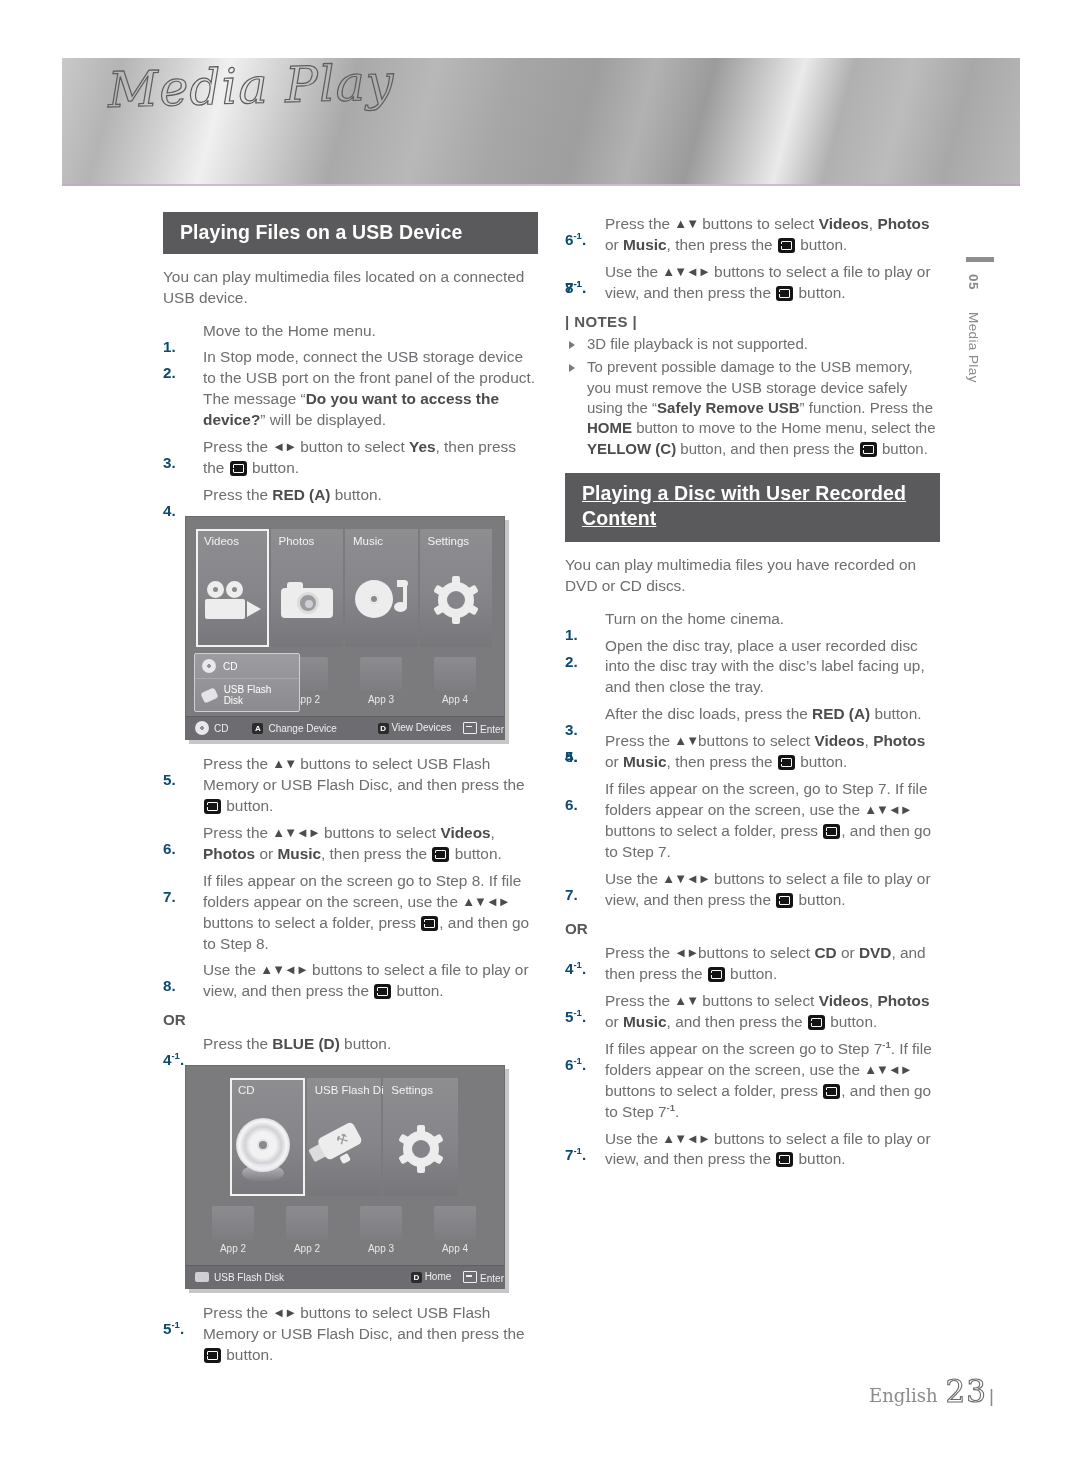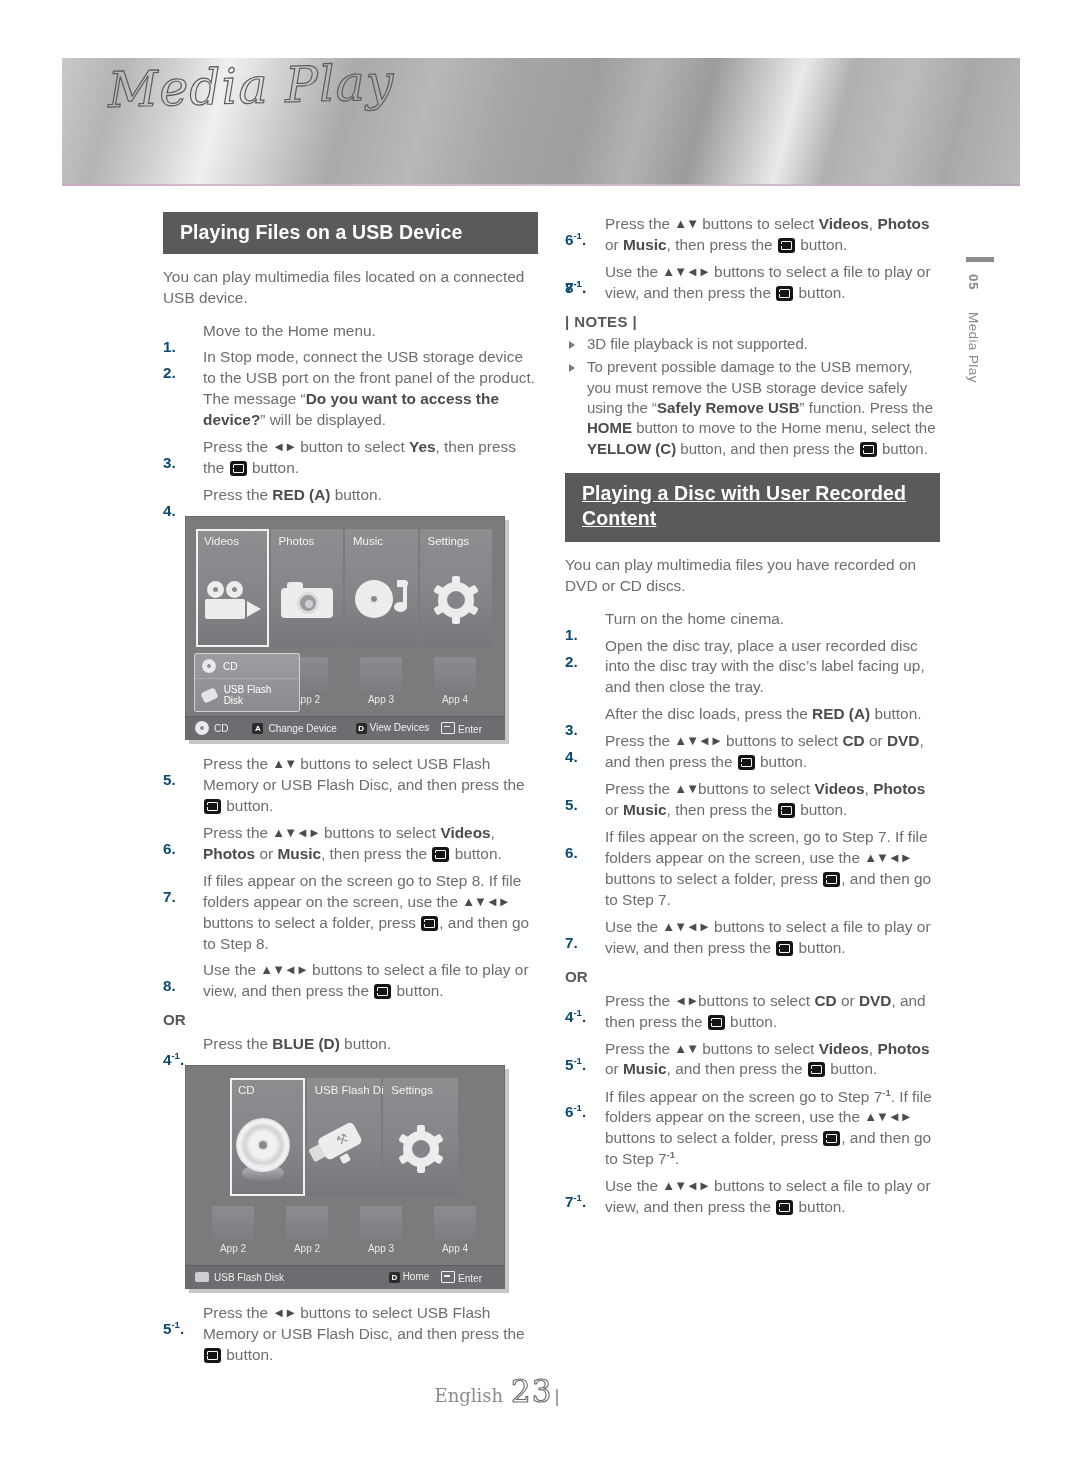--- a/index.html
+++ b/index.html
@@ -157,21 +157,21 @@
   .applab{font-size:10px;color:#e8e8e8;margin-top:3px;display:block;}
 
   .shot .statusbar{
     position:absolute;left:0;bottom:0;width:100%;height:22px;
     background:#6d6d71;border-top:1px solid #5f5f63;
     display:flex;align-items:center;
     font-size:10px;color:#efefef;
   }
   .statusbar .sleft{margin-left:9px;display:flex;align-items:center;gap:5px;}
   .statusbar .smid{margin-left:24px;display:flex;align-items:center;gap:5px;}
-  .statusbar .sright{margin-left:auto;margin-right:22px;display:flex;align-items:center;gap:12px;}
+  .statusbar .sright{margin-left:auto;margin-right:0;display:flex;align-items:center;gap:12px;}
   .kbadge{
     display:inline-block;width:11px;height:11px;background:#2b2b2b;color:#fff;
     font-size:8px;line-height:11px;text-align:center;border-radius:2px;font-weight:700;
   }
   .entsm{
     display:inline-block;width:12px;height:10px;background:transparent;
     border:1.3px solid #efefef;border-radius:1px;position:relative;vertical-align:-1px;
   }
   .entsm:after{
     content:"";position:absolute;left:1.5px;top:3.5px;width:6px;height:1.3px;background:#efefef;
@@ -231,21 +231,21 @@
   .ic-usb .sym{position:absolute;left:24px;top:11px;width:14px;height:14px;color:#9a9a9f;font-size:13px;line-height:14px;text-align:center;}
 
   .ic-cdsm{width:14px;height:14px;border-radius:50%;
     background:radial-gradient(circle at 50% 50%,#8f8f94 0 18%,#e9e9ec 19% 60%,#c8c8cc 100%);
     display:inline-block;vertical-align:-2px;}
   .ic-usbsm{width:15px;height:11px;background:#e4e4e7;border-radius:3px;display:inline-block;vertical-align:-1px;transform:rotate(-25deg);}
   .ic-devsm{width:14px;height:10px;background:#cfcfd3;border-radius:2px;display:inline-block;vertical-align:-1px;}
 
   
   #footer{
-    position:absolute;left:0;bottom:70px;width:100%;text-align:center;
+    position:absolute;left:0;bottom:70px;width:100%;text-align:right;
     padding-right:86px;box-sizing:border-box;
   }
   #footer .en{font-size:18px;color:#8b8b8e;font-family:"DejaVu Serif",serif;}
   #footer .pg{
     font-family:"DejaVu Serif",serif;font-size:31px;
     color:transparent;-webkit-text-stroke:1.1px #6b6b6e;text-stroke:1.1px #6b6b6e;
     margin-left:8px;letter-spacing:1px;
   }
   #footer .bar{font-size:19px;color:#8b8b8e;margin-left:2px;}
 </style>
@@ -485,21 +485,21 @@
     </ul>
 
   <div class="sec-head two-line" style="margin-top:14px;text-decoration:underline;">Playing a Disc with User Recorded Content</div>
 
   <p class="intro">You can play multimedia files you have recorded on DVD or CD discs.</p>
 
   <ol class="steps">
       <li><span class="num">1.</span><span>Turn on the home cinema.</span></li>
       <li><span class="num">2.</span><span>Open the disc tray, place a user recorded disc into the disc tray with the disc’s label facing up, and then close the tray.</span></li>
       <li><span class="num">3.</span><span>After the disc loads, press the <b>RED (A)</b> button.</span></li>
-      <li><span class="num">4.</span><span>Press the <span class="arw">▲▼◄►</span> buttons to select <b>CD</b> or <b>DVD</b>, and then press the <span class="ent"></span> button.</span></li>
+      <li><span class="num">4.</span></li>
       <li><span class="num">5.</span><span>Press the <span class="arw">▲▼</span>buttons to select <b>Videos</b>, <b>Photos</b> or <b>Music</b>, then press the <span class="ent"></span> button.</span></li>
       <li><span class="num">6.</span><span>If files appear on the screen, go to Step 7. If file folders appear on the screen, use the <span class="arw">▲▼◄►</span> buttons to select a folder, press <span class="ent"></span>, and then go to Step 7.</span></li>
       <li><span class="num">7.</span><span>Use the <span class="arw">▲▼◄►</span> buttons to select a file to play or view, and then press the <span class="ent"></span> button.</span></li>
     </ol>
 
   <div class="or">OR</div>
 
   <ol class="steps">
       <li><span class="num">4<span class="sup">-1</span>.</span><span>Press the <span class="arw">◄►</span>buttons to select <b>CD</b> or <b>DVD</b>, and then press the <span class="ent"></span> button.</span></li>
       <li><span class="num">5<span class="sup">-1</span>.</span><span>Press the <span class="arw">▲▼</span> buttons to select <b>Videos</b>, <b>Photos</b> or <b>Music</b>, and then press the <span class="ent"></span> button.</span></li>

